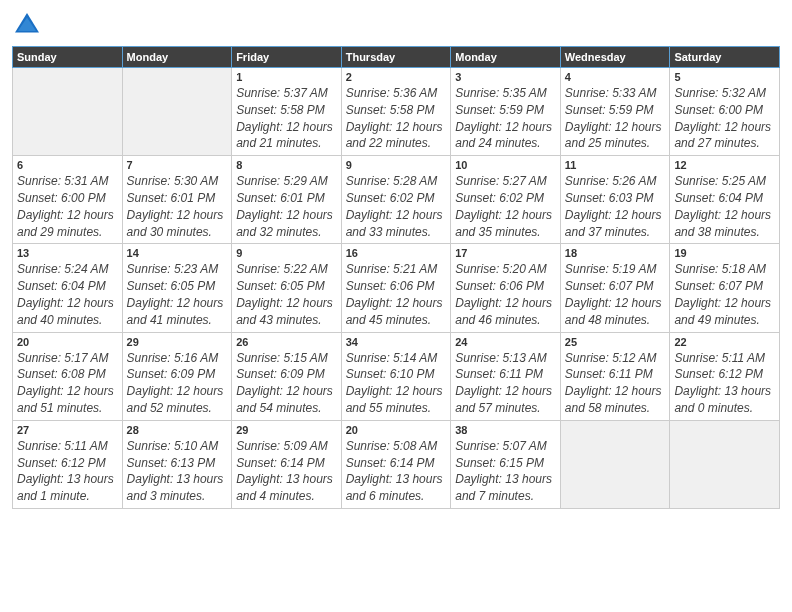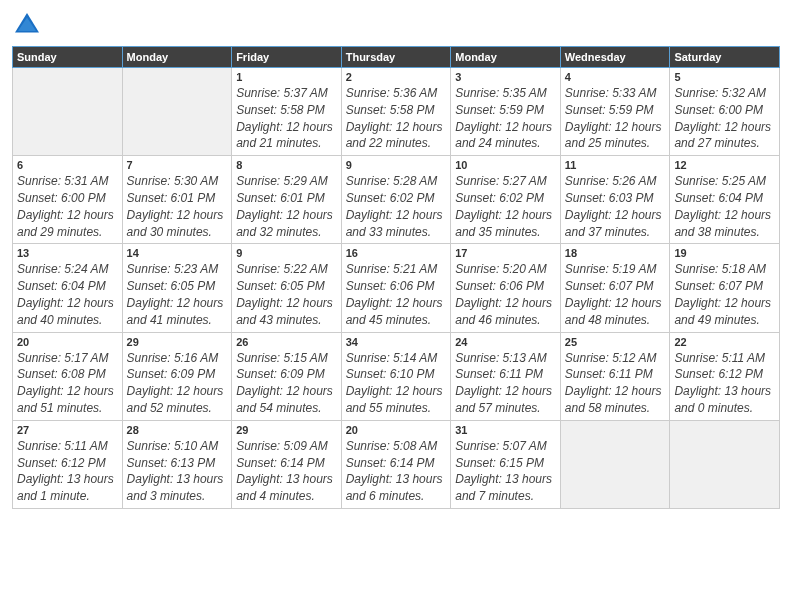--- a/index.html
+++ b/index.html
@@ -249,21 +249,21 @@
           </td>
           <td>
             <span class="day-number">29</span>
             <div class="day-info">Sunrise: 5:09 AM<br>Sunset: 6:14 PM<br>Daylight: 13 hours and 4 minutes.</div>
           </td>
           <td>
             <span class="day-number">20</span>
             <div class="day-info">Sunrise: 5:08 AM<br>Sunset: 6:14 PM<br>Daylight: 13 hours and 6 minutes.</div>
           </td>
           <td>
-            <span class="day-number">31</span>
+            <span class="day-number">38</span>
             <div class="day-info">Sunrise: 5:07 AM<br>Sunset: 6:15 PM<br>Daylight: 13 hours and 7 minutes.</div>
           </td>
           <td class="empty"></td>
           <td class="empty"></td>
         </tr>
       </tbody>
   </table>
 </div>
 
 </body></html>

